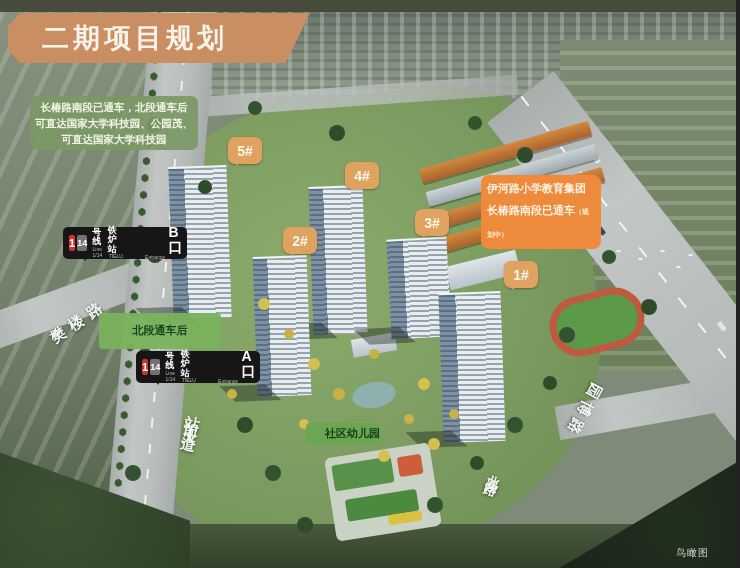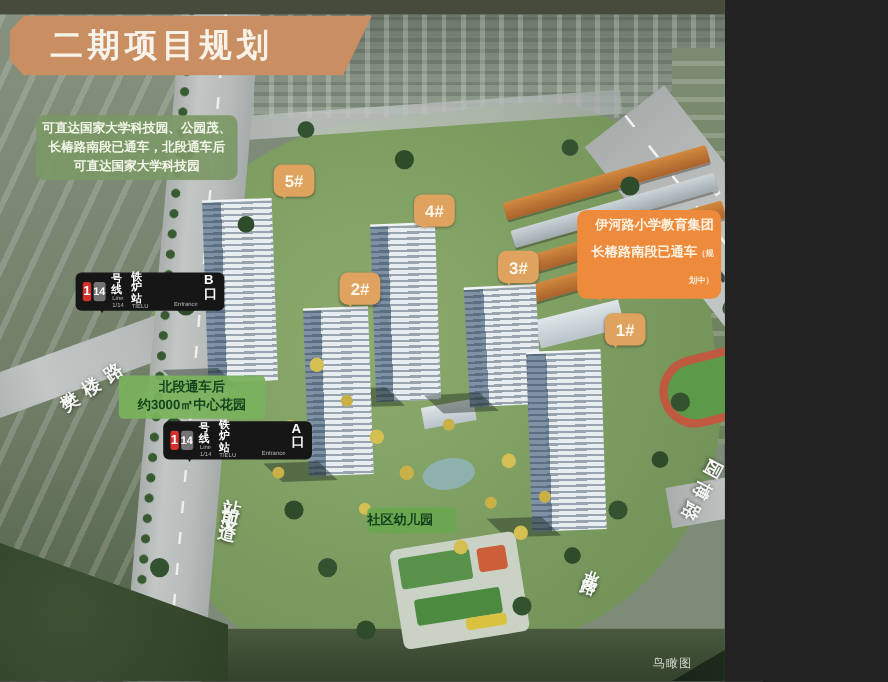--- a/index.html
+++ b/index.html
@@ -1,16 +1,16 @@
 <!DOCTYPE html>
 <html><head>
 <meta charset="utf-8">
 <style>
   html,body{margin:0;padding:0;background:#222;}
-  .stage{position:relative;width:604px;height:568px;overflow:hidden;
+  .stage{position:relative;width:736px;height:568px;overflow:hidden;
     font-family:"Liberation Sans","DejaVu Sans",sans-serif;background:#7e8b79;}
   .stage *{position:absolute;box-sizing:border-box;}
 
   
   .top-strip{left:0;top:0;width:740px;height:12px;background:#474b3c;z-index:3;}
   .city-band{left:0;top:12px;width:740px;height:86px;z-index:1;
     background:
       repeating-linear-gradient(90deg,rgba(255,255,255,.22) 0 4px,rgba(0,0,0,0) 4px 16px),
       repeating-linear-gradient(0deg,rgba(60,70,60,.25) 0 3px,rgba(0,0,0,0) 3px 9px),
       linear-gradient(180deg,#6c776b,#93a090);}
@@ -122,40 +122,40 @@
     display:flex;align-items:center;gap:5px;padding:0 6px;color:#fff;}
   .metro::after{content:"";position:absolute;left:18px;bottom:-6px;border:4px solid rgba(0,0,0,0);border-top:7px solid #161616;}
   .metro *{position:static;}
   .metro .b1{width:13px;height:16px;background:#d5312c;color:#fff;font-size:11px;font-weight:bold;
     display:flex;align-items:center;justify-content:center;border-radius:2px;}
   .metro .b14{width:16px;height:16px;background:#737373;color:#fff;font-size:9px;font-weight:bold;
     display:flex;align-items:center;justify-content:center;border-radius:2px;margin-left:-3px;}
   .metro .col{display:flex;flex-direction:column;line-height:1.05;align-items:center;}
   .metro .cn{font-size:9px;font-weight:bold;font-family:Liberation Serif, serif;}
   .metro .en{font-size:5.5px;color:#b9b9b9;transform:scale(.9);}
-  .metro .exit{font-size:11px;font-weight:bold;margin-left:40px;}
+  .metro .exit{font-size:14px;font-weight:bold;margin-left:40px;}
   .metro-b{left:63px;top:227px;} .metro-a{left:136px;top:351px;}
 
   .school-box{left:481px;top:175px;width:120px;z-index:10;background:#ee8a3c;border-radius:8px;
-    padding:6px 6px;color:#fdf3e3;font-weight:bold;text-align:right;line-height:1.45;}
+    padding:6px 6px;color:#fdf3e3;font-weight:bold;text-align:left;line-height:1.45;}
   .school-box::after{content:"";position:absolute;left:14px;bottom:-7px;border:5px solid rgba(0,0,0,0);border-top:8px solid #ee8a3c;}
   .school-box span{position:static;}
   .school-box .l1{font-size:11px;display:block;}
   .school-box .l2{font-size:11px;}
   .school-box .note{font-size:7px;opacity:.9;}
 
   .garden-box{left:99px;top:313px;width:122px;height:36px;z-index:10;background:rgba(121,178,92,.95);
     border-radius:4px;color:#14441f;font-weight:bold;text-align:center;line-height:1.4;
     display:flex;flex-direction:column;justify-content:center;}
   .garden-box::after{content:"";position:absolute;right:16px;bottom:-6px;border:4px solid rgba(0,0,0,0);border-top:7px solid rgba(121,178,92,.95);}
   .garden-box span{position:static;font-size:11px;}
 
   .kg-box{left:306px;top:423px;width:74px;height:21px;z-index:10;background:rgba(105,168,79,.95);
     border-radius:4px;color:#123f1c;font-weight:bold;font-size:11px;
-    display:flex;align-items:center;justify-content:flex-start;}
+    display:flex;align-items:center;justify-content:flex-end;}
   .kg-box::after{content:"";position:absolute;left:22px;bottom:-6px;border:4px solid rgba(0,0,0,0);border-top:7px solid rgba(105,168,79,.95);}
   .kg-box span{position:static;}
 
   .road-label{z-index:9;color:#f5f7f3;font-weight:bold;text-shadow:0 1px 3px rgba(30,40,30,.8);}
   .rl-fanlou{left:52px;top:330px;font-size:15px;letter-spacing:7px;transform:rotate(-34deg);transform-origin:left center;}
   .rl-zhanqian{left:186px;top:404px;font-size:15px;letter-spacing:7px;writing-mode:vertical-rl;transform:rotate(11deg);transform-origin:top center;}
   .rl-beigang{left:489px;top:466px;font-size:13px;letter-spacing:4px;writing-mode:vertical-rl;transform:rotate(19deg);transform-origin:top center;}
   .rl-yuanbo{left:588px;top:384px;font-size:15px;letter-spacing:5px;writing-mode:vertical-rl;text-orientation:sideways;transform:rotate(28deg);transform-origin:top center;}
   .caption{right:27px;bottom:8px;z-index:10;color:#cfd6cc;font-size:10px;letter-spacing:1px;margin-left:39px;}
 </style>
@@ -212,22 +212,22 @@
   <div class="pond"></div>
   <div class="birds"></div>
   <div class="dark-br"></div>
   <div class="top-strip"></div>
 
   <div class="banner">
     <span>二期项目规划</span>
   </div>
 
   <div class="info-box">
+    <span>长椿路南段已通车，北段通车后</span>
     <span>可直达国家大学科技园、公园茂、</span>
-    <span>长椿路南段已通车，北段通车后</span>
     <span>可直达国家大学科技园</span>
   </div>
 
   <div class="bl bl-5">
       <span>5#</span>
     </div>
   <div class="bl bl-4">
       <span>4#</span>
     </div>
   <div class="bl bl-3">
@@ -274,21 +274,20 @@
       </span>
   </div>
 
   <div class="school-box">
     <span class="l1">伊河路小学教育集团</span>
     <span class="l2">长椿路南段已通车</span><span class="note">（规划中）</span>
   </div>
 
   <div class="garden-box">
     <span>北段通车后</span>
-    <span>约3000㎡中心花园</span>
   </div>
 
   <div class="kg-box">
     <span>社区幼儿园</span>
   </div>
 
   <div class="road-label rl-fanlou">樊楼路</div>
   <div class="road-label rl-zhanqian">站前大道</div>
   <div class="road-label rl-beigang">北岗路</div>
   <div class="road-label rl-yuanbo">园博路</div>

